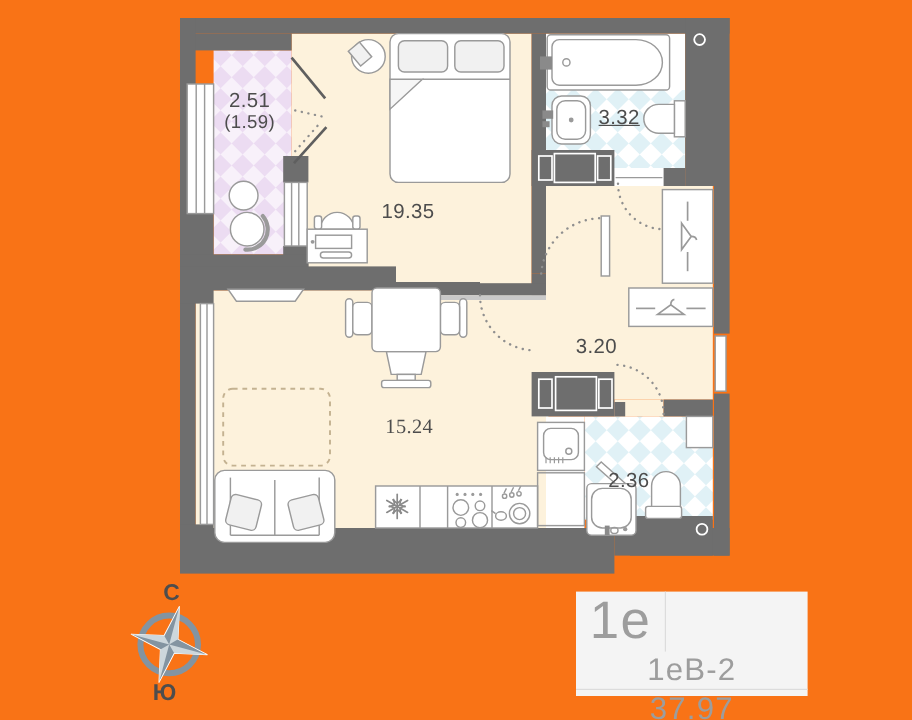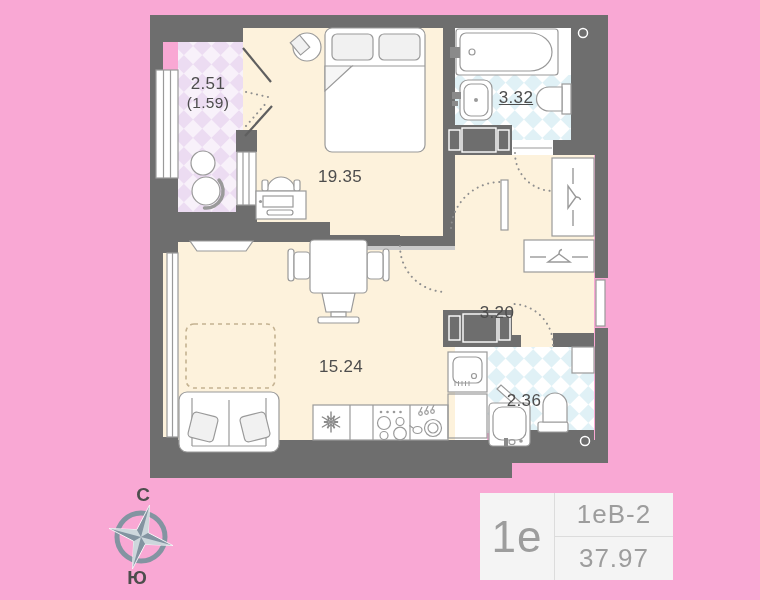--- a/index.html
+++ b/index.html
@@ -1,24 +1,24 @@
 <!DOCTYPE html>
 <html><head>
 <meta charset="utf-8">
 <style>
   html,body{margin:0;padding:0;}
-  .stage{position:relative;width:760px;height:600px;background:#f9a8d4;overflow:hidden;
+  .stage{position:relative;width:760px;height:600px;background:#f97316;overflow:hidden;
          font-family:"Liberation Sans",sans-serif;}
   .room-label{position:absolute;width:80px;text-align:center;color:#4d4d4d;
               font-size:17px;letter-spacing:.3px;line-height:19px;}
   .room-label .sub{font-size:15.5px;}
   .compass-letter{position:absolute;color:#4d4d4d;font-weight:bold;font-size:19px;
                   width:26px;text-align:center;}
   .panel{position:absolute;left:480px;top:493px;width:193px;height:87px;
-         background:#f4f4f4;display:flex;color:#9d9d9d;}
+         background:#f4f4f4;display:flex;color:#9d9d9d;flex-direction:column;}
   .panel-left{width:74px;border-right:1px solid #dcdcdc;display:flex;align-items:center;
               justify-content:center;font-size:44px;font-weight:300;letter-spacing:1px;}
   .panel-right{flex:1;display:flex;flex-direction:column;}
   .panel-cell{flex:1;display:flex;align-items:center;justify-content:center;
               font-size:26px;font-weight:300;letter-spacing:1px;}
   .panel-cell.top{border-bottom:1px solid #dcdcdc;}
   svg .furn{fill:#ffffff;stroke:#9a9a9a;stroke-width:1.2;}
   svg .soft{fill:#f1f1f1;stroke:#9a9a9a;stroke-width:1.2;}
   svg .thin{fill:none;stroke:#9a9a9a;stroke-width:1.2;}
   svg .wall{fill:#6e6e6e;}
@@ -294,24 +294,24 @@
 <div class="room-label" style="left:168px;top:74px;">
   <div>2.51</div>
   <div class="sub">(1.59)</div>
 </div>
 <div class="room-label" style="left:300px;top:167px;">
   <div>19.35</div>
 </div>
 <div class="room-label" style="left:476px;top:88px;text-decoration:underline;">
   <div>3.32</div>
 </div>
-<div class="room-label" style="left:457px;top:279px;margin-top:24px;">
+<div class="room-label" style="left:457px;top:279px;">
   <div>3.20</div>
 </div>
-<div class="room-label" style="left:301px;top:357px;">
+<div class="room-label" style="left:301px;top:346px;font-family:Liberation Serif, serif;">
   <div>15.24</div>
 </div>
 <div class="room-label" style="left:484px;top:363px;margin-top:28px;">
   <div>2.36</div>
 </div>
 
 <div class="compass-letter" style="left:130px;top:484px;">С</div>
 <div class="compass-letter" style="left:124px;top:567px;">Ю</div>
 
 <div class="panel">

